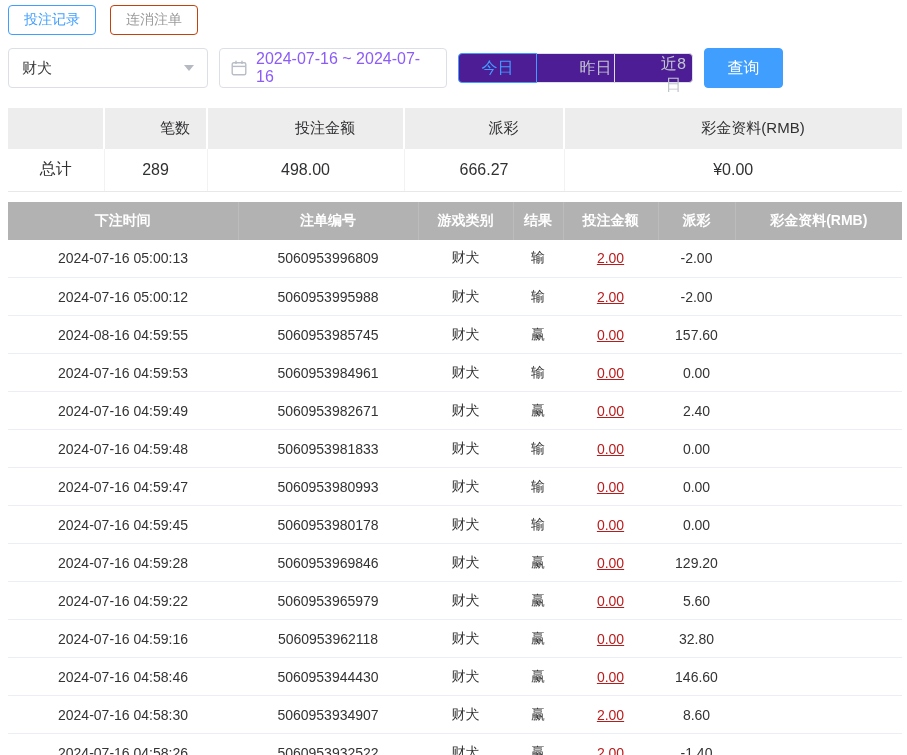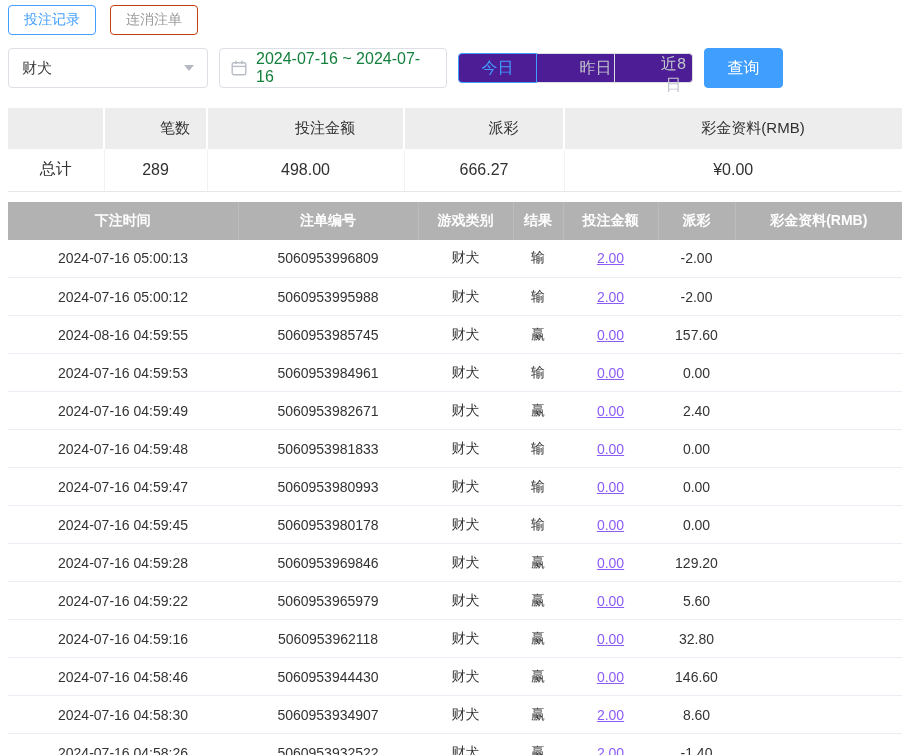--- a/index.html
+++ b/index.html
@@ -16,21 +16,21 @@
 
   
   .filter-row { display:flex; align-items:center; margin-bottom:20px; }
   .select { width:200px; height:40px; border:1px solid #dcdfe6; border-radius:4px;
     display:flex; align-items:center; justify-content:space-between;
     padding:0 13px; font-size:15px; color:#3b3b3b; cursor:pointer; background:#fff; }
   .caret { width:0; height:0; border-left:5px solid transparent;
     border-right:5px solid transparent; border-top:6px solid #b4b9c2; }
   .date-picker { width:228px; height:40px; border:1px solid #dcdfe6; border-radius:4px;
     display:flex; align-items:center; gap:9px; padding:0 11px; margin-left:11px;
-    font-size:16px; color:#15803d; cursor:pointer; background:#fff; }
+    font-size:16px; color:#8b5cf6; cursor:pointer; background:#fff; }
   .btn-group { display:flex; margin-left:11px; }
   .quick { width:79px; height:30px; background:#4c1d95; border:1px solid #dcdfe6;
     font-size:16px; color:#c0c4cc; cursor:pointer; font-family:Liberation Mono, monospace; }
   .quick + .quick { margin-left:-1px;padding-left:40px; }
   .quick:first-child { border-radius:4px 0 0 4px; }
   .quick:last-child { border-radius:0 4px 4px 0; }
   .quick.active { border-color:#409eff; color:#409eff; position:relative; z-index:1; }
   .query { width:79px; height:40px; margin-left:11px; background:#409eff; color:#fff;
     border:1px solid #409eff; border-radius:4px; font-size:16px; cursor:pointer;
     font-family:Liberation Sans, sans-serif; }
@@ -45,21 +45,21 @@
     border-bottom:1px solid #e8e8e8; border-right:1px solid #f2f2f2; background:#fff; }
   .summary td:last-child { border-right:none; }
 
   
   .main { width:894px; }
   .main th { height:38px; background:#b2b2b2; color:#fff; font-size:14px; font-weight:bold;
     text-align:center; border-right:1px solid #bcbcbc; }
   .main th:last-child { border-right:none; }
   .main td { height:38px; text-align:center; font-size:14px; color:#333;
     border-bottom:1px solid #ebeef5; background:#fff; white-space:nowrap; }
-  .bet-link { color:#8b5cf6; text-decoration:underline; cursor:pointer; }
+  .bet-link { color:#b91c1c; text-decoration:underline; cursor:pointer; }
   .negative { color:#f56c6c; }
 </style>
 </head>
 <body>
 
 <div class="page">
 
   <div class="tabs-row">
     <button class="tab active">投注记录</button>
     <button class="tab">连消注单</button>

